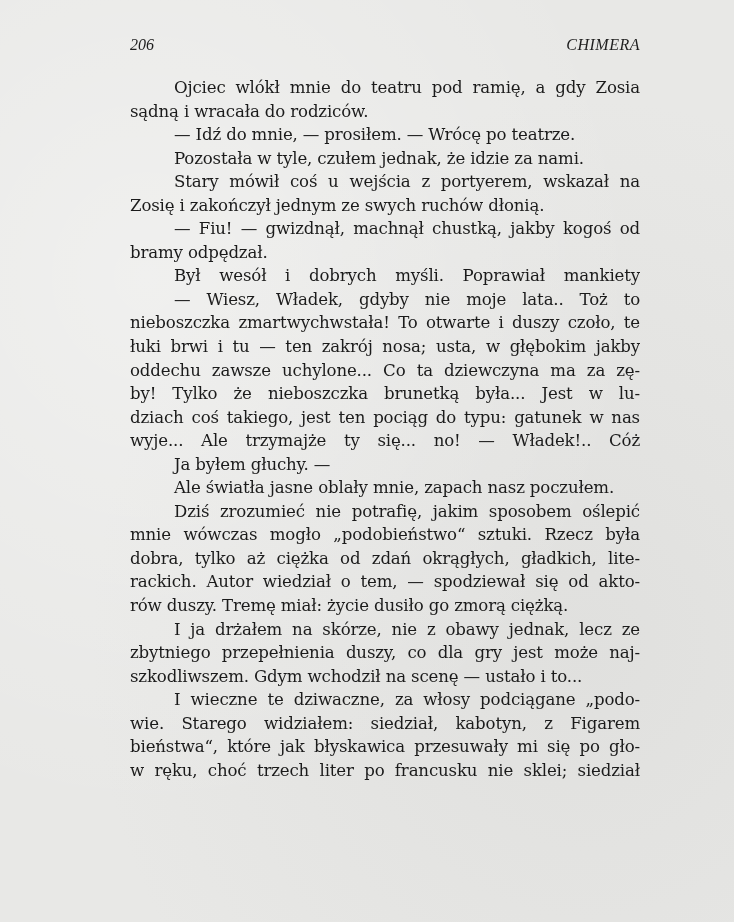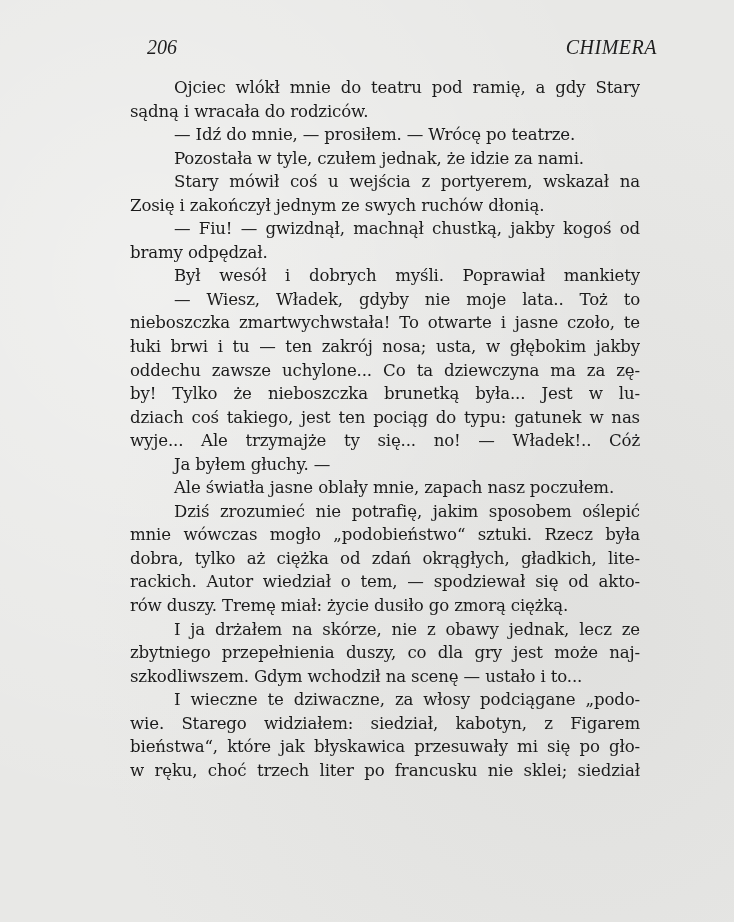--- a/index.html
+++ b/index.html
@@ -17,27 +17,27 @@
     position: absolute;
     left: 0; top: 0;
     width: 734px; height: 922px;
     background:
       radial-gradient(ellipse at 20% 30%, rgba(255,255,255,0.35), rgba(255,255,255,0) 60%),
       radial-gradient(ellipse at 80% 70%, rgba(200,200,198,0.25), rgba(200,200,198,0) 60%),
       #e8e8e6;
   }
   .header {
     position: absolute;
-    left: 147px;
+    left: 130px;
     width: 510px;
     top: 36px;
     height: 26px;
     font-family: "Liberation Serif", "DejaVu Serif", serif;
     font-style: italic;
-    font-size: 20px;
+    font-size: 16px;
     color: #1e1e1e;
   }
   .page-number {
     position: absolute;
     left: 0; top: 0;
   }
   .running-title {
     position: absolute;
     right: 0; top: 0;
     letter-spacing: 0.5px;
@@ -71,31 +71,31 @@
 </head>
 <body>
 
 <div class="page">
   <div class="header">
     <span class="page-number">206</span>
     <span class="running-title">CHIMERA</span>
   </div>
 
   <div class="text" id="body-text">
-      <span class="line indent">Ojciec wlókł mnie do teatru pod ramię, a gdy Stary</span>
+      <span class="line indent">Ojciec wlókł mnie do teatru pod ramię, a gdy Zosia</span>
       <span class="line last">sądną i wracała do rodziców.</span>
       <span class="line indent last">— Idź do mnie, — prosiłem. — Wrócę po teatrze.</span>
       <span class="line indent last">Pozostała w tyle, czułem jednak, że idzie za nami.</span>
       <span class="line indent">Stary mówił coś u wejścia z portyerem, wskazał na</span>
       <span class="line last">Zosię i zakończył jednym ze swych ruchów dłonią.</span>
       <span class="line indent">— Fiu! — gwizdnął, machnął chustką, jakby kogoś od</span>
       <span class="line last">bramy odpędzał.</span>
       <span class="line indent">Był wesół i dobrych myśli.  Poprawiał mankiety</span>
       <span class="line indent">— Wiesz, Władek, gdyby nie moje lata..  Toż to</span>
-      <span class="line">nieboszczka zmartwychwstała! To otwarte i jasne czoło, te</span>
+      <span class="line">nieboszczka zmartwychwstała! To otwarte i duszy czoło, te</span>
       <span class="line">łuki brwi i tu — ten zakrój nosa; usta, w głębokim jakby</span>
       <span class="line">oddechu zawsze uchylone...  Co ta dziewczyna ma za zę-</span>
       <span class="line">by!  Tylko że nieboszczka brunetką była...  Jest w lu-</span>
       <span class="line">dziach coś takiego, jest ten pociąg do typu: gatunek w nas</span>
       <span class="line">wyje...  Ale trzymajże ty się... no! — Władek!..  Cóż</span>
       <span class="line indent last">Ja byłem głuchy. —</span>
       <span class="line indent last">Ale światła jasne oblały mnie, zapach nasz poczułem.</span>
       <span class="line indent">Dziś zrozumieć nie potrafię, jakim sposobem oślepić</span>
       <span class="line">mnie wówczas mogło „podobieństwo“ sztuki.  Rzecz była</span>
       <span class="line">dobra, tylko aż ciężka od zdań okrągłych, gładkich, lite-</span>

